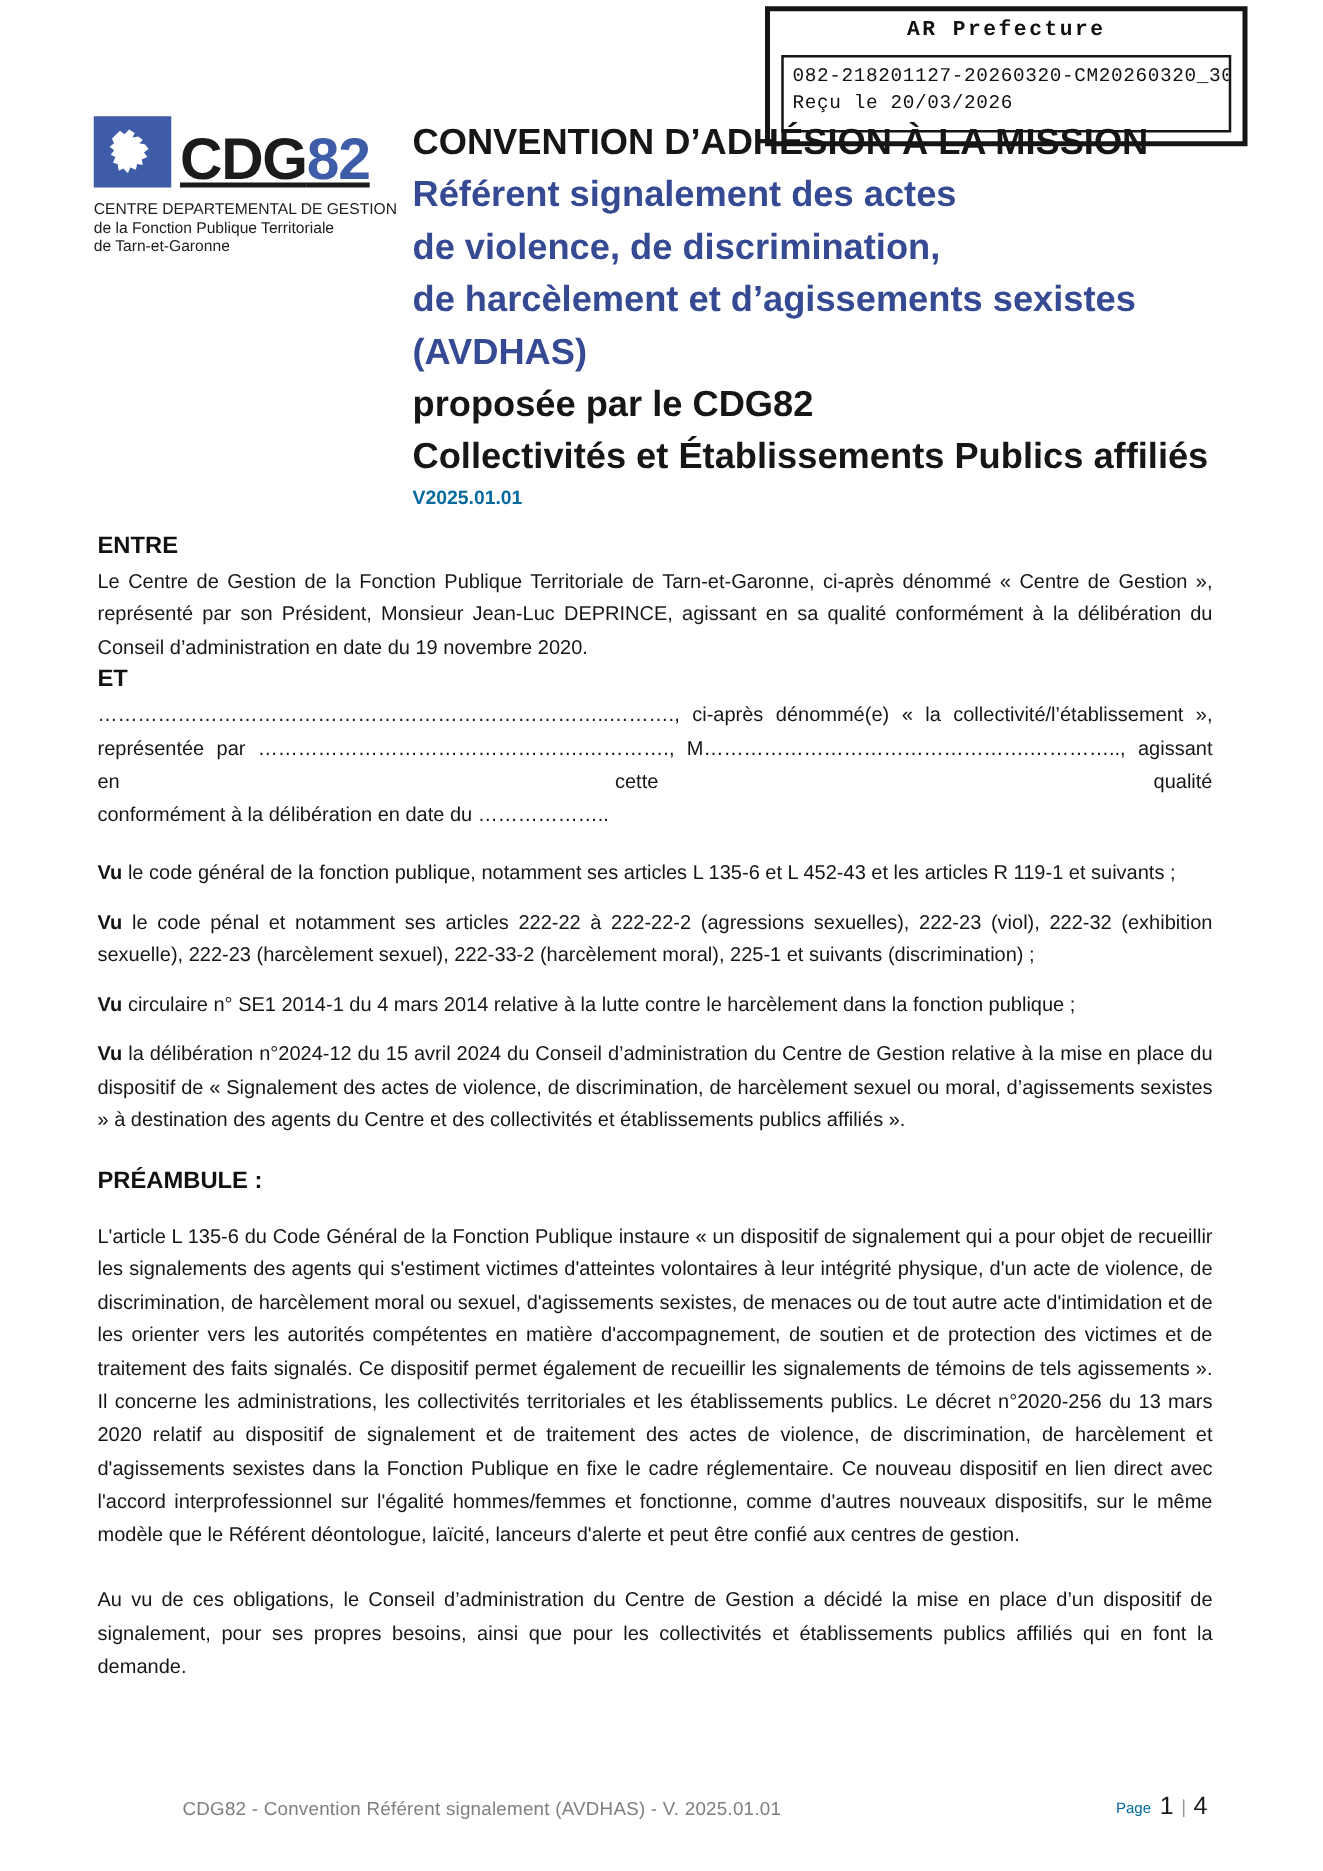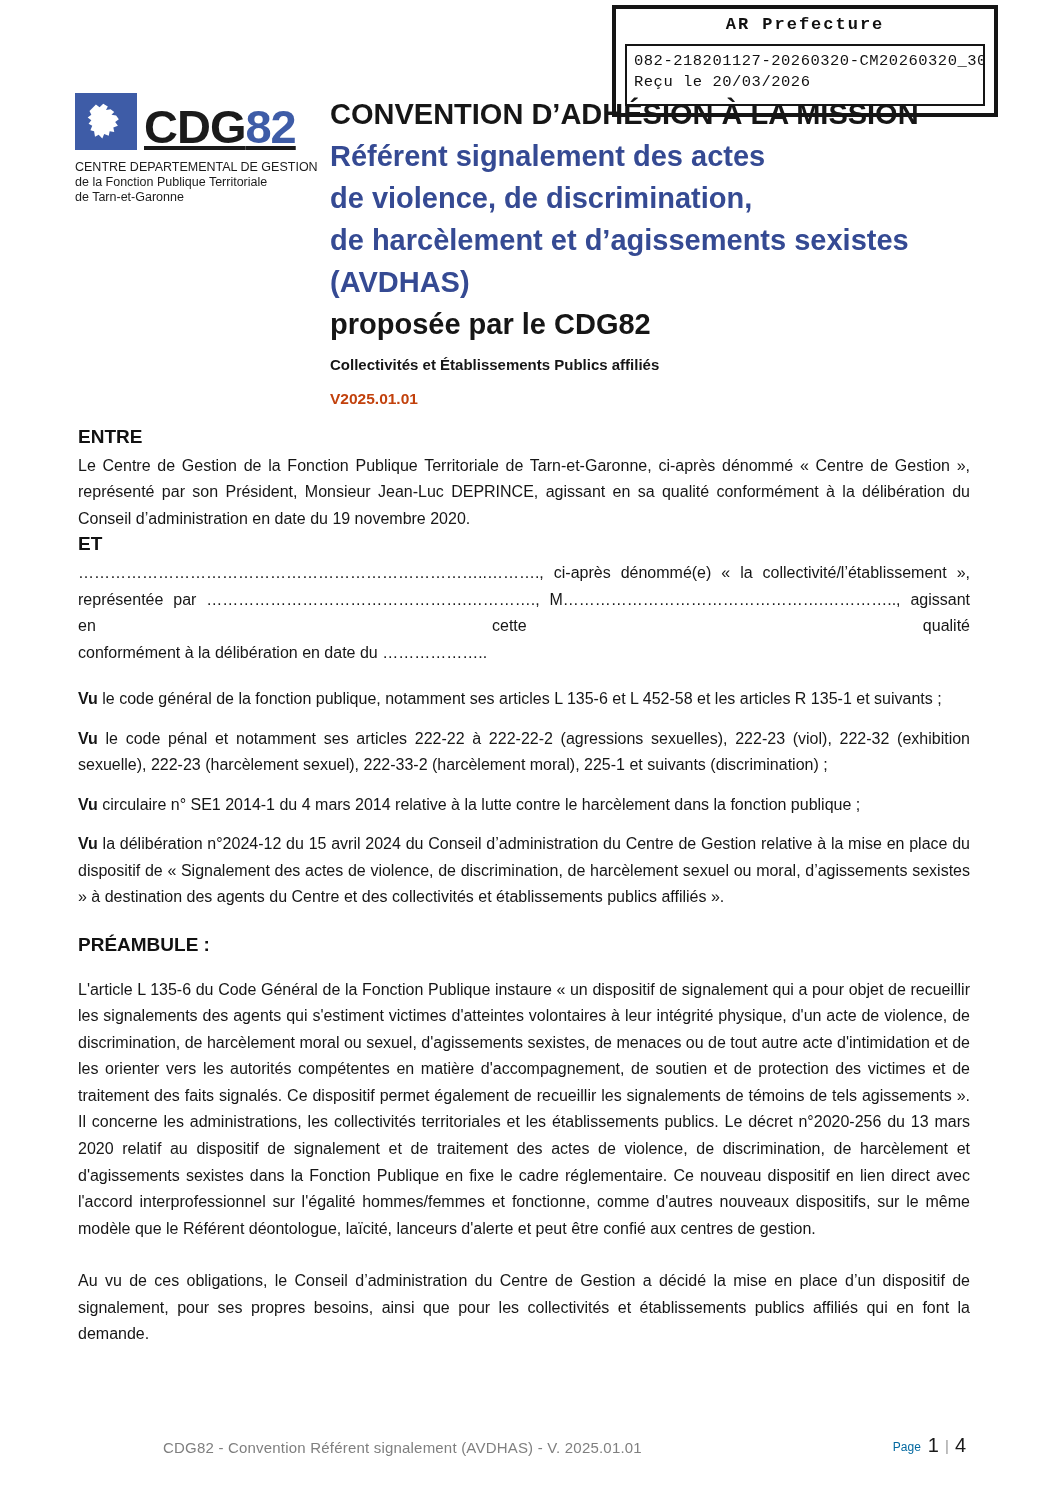--- a/index.html
+++ b/index.html
@@ -39,22 +39,22 @@
   .logo-acronym .n82{color:#3e5ca7;}
   .org{margin-top:10px;font-size:12.5px;line-height:1.18;color:#1c1c1c;}
 
   
   .title-block{
     position:absolute;top:93px;right:108px;left:330px;
     text-align:left;z-index:1;
   }
   .t-big{font-size:29px;font-weight:bold;line-height:42px;color:#161616;white-space:nowrap;}
   .t-blue{font-size:29px;font-weight:bold;line-height:42px;color:#354a93;white-space:nowrap;}
-  .t-sub{font-size:15px;font-weight:bold;line-height:40px;color:#161616;white-space:nowrap;}
-  .t-ver{font-size:15.5px;font-weight:bold;line-height:28px;color:#c2410c;}
+  .t-sub{font-size:29px;font-weight:bold;line-height:40px;color:#161616;white-space:nowrap;}
+  .t-ver{font-size:15.5px;font-weight:bold;line-height:28px;color:#0369a1;}
 
   
   .body{
     position:absolute;left:78px;top:425px;width:892px;
     font-size:16px;line-height:1.66;color:#161616;
   }
   .body h2{
     font-size:19px;font-weight:bold;margin:0 0 3px 0;color:#121212;line-height:1.3;
   }
   .just{text-align:justify;margin:0;}
@@ -63,21 +63,21 @@
   .vu{margin-top:13px;}
   .pre-head{margin-top:22px !important;}
   .sp{margin-top:19px;}
   .sp2{margin-top:26px;}
 
   
   .footer{
     position:absolute;left:78px;right:78px;top:1434px;height:30px;
   }
   .f-left{
-    position:absolute;left:85px;top:5px;
+    position:absolute;left:68px;top:5px;
     font-size:15px;color:#7f7f7f;letter-spacing:0.2px;
   }
   .f-page{position:absolute;right:14px;top:0;white-space:nowrap;}
   .f-lab{font-size:12px;color:#0369a1;margin-right:7px;vertical-align:1px;}
   .f-num{font-size:20px;color:#1a1a1a;}
   .f-sep{font-size:15px;color:#9a9a9a;margin:0 6px;vertical-align:1px;}
 </style>
 </head>
 <body>
 
@@ -122,21 +122,21 @@
     <h2>ENTRE</h2>
     <p class="just">Le Centre de Gestion de la Fonction Publique Territoriale de Tarn-et-Garonne, ci-après dénommé « Centre de Gestion », représenté par son Président, Monsieur Jean-Luc DEPRINCE, agissant en sa qualité conformément à la délibération du Conseil d’administration en date du 19 novembre 2020.</p>
 
     <h2 class="gap-et">ET</h2>
     <div>
       <div class="et-line-just">…………………………………………………………………..………., ci-après dénommé(e) « la collectivité/l’établissement »,</div>
       <div class="et-line-just">représentée par ………………………………………….…………., M………………………………………….………….., agissant en cette qualité</div>
       <div>conformément à la délibération en date du ………………..</div>
     </div>
 
-    <p class="just vu" style="margin-top:20px;"><b>Vu</b><span> le code général de la fonction publique, notamment ses articles L 135-6 et L 452-58 et les articles R 135-1 et suivants ;</span></p>
+    <p class="just vu" style="margin-top:20px;"><b>Vu</b><span> le code général de la fonction publique, notamment ses articles L 135-6 et L 452-43 et les articles R 119-1 et suivants ;</span></p>
     <p class="just vu"><b>Vu</b><span> le code pénal et notamment ses articles 222-22 à 222-22-2 (agressions sexuelles), 222-23 (viol), 222-32 (exhibition sexuelle), 222-23 (harcèlement sexuel), 222-33-2 (harcèlement moral), 225-1 et suivants (discrimination) ;</span></p>
     <p class="just vu"><b>Vu</b><span> circulaire n° SE1 2014-1 du 4 mars 2014 relative à la lutte contre le harcèlement dans la fonction publique ;</span></p>
     <p class="just vu"><b>Vu</b><span> la délibération n°2024-12 du 15 avril 2024 du Conseil d’administration du Centre de Gestion relative à la mise en place du dispositif de « Signalement des actes de violence, de discrimination, de harcèlement sexuel ou moral, d’agissements sexistes » à destination des agents du Centre et des collectivités et établissements publics affiliés ».</span></p>
 
     <h2 class="pre-head">PRÉAMBULE :</h2>
     <p class="just sp">L'article L 135-6 du Code Général de la Fonction Publique instaure « un dispositif de signalement qui a pour objet de recueillir les signalements des agents qui s'estiment victimes d'atteintes volontaires à leur intégrité physique, d'un acte de violence, de discrimination, de harcèlement moral ou sexuel, d'agissements sexistes, de menaces ou de tout autre acte d'intimidation et de les orienter vers les autorités compétentes en matière d'accompagnement, de soutien et de protection des victimes et de traitement des faits signalés. Ce dispositif permet également de recueillir les signalements de témoins de tels agissements ». Il concerne les administrations, les collectivités territoriales et les établissements publics. Le décret n°2020-256 du 13 mars 2020 relatif au dispositif de signalement et de traitement des actes de violence, de discrimination, de harcèlement et d'agissements sexistes dans la Fonction Publique en fixe le cadre réglementaire. Ce nouveau dispositif en lien direct avec l'accord interprofessionnel sur l'égalité hommes/femmes et fonctionne, comme d'autres nouveaux dispositifs, sur le même modèle que le Référent déontologue, laïcité, lanceurs d'alerte et peut être confié aux centres de gestion.</p>
 
     <p class="just sp2">Au vu de ces obligations, le Conseil d’administration du Centre de Gestion a décidé la mise en place d’un dispositif de signalement, pour ses propres besoins, ainsi que pour les collectivités et établissements publics affiliés qui en font la demande.</p>
   </div>
 

